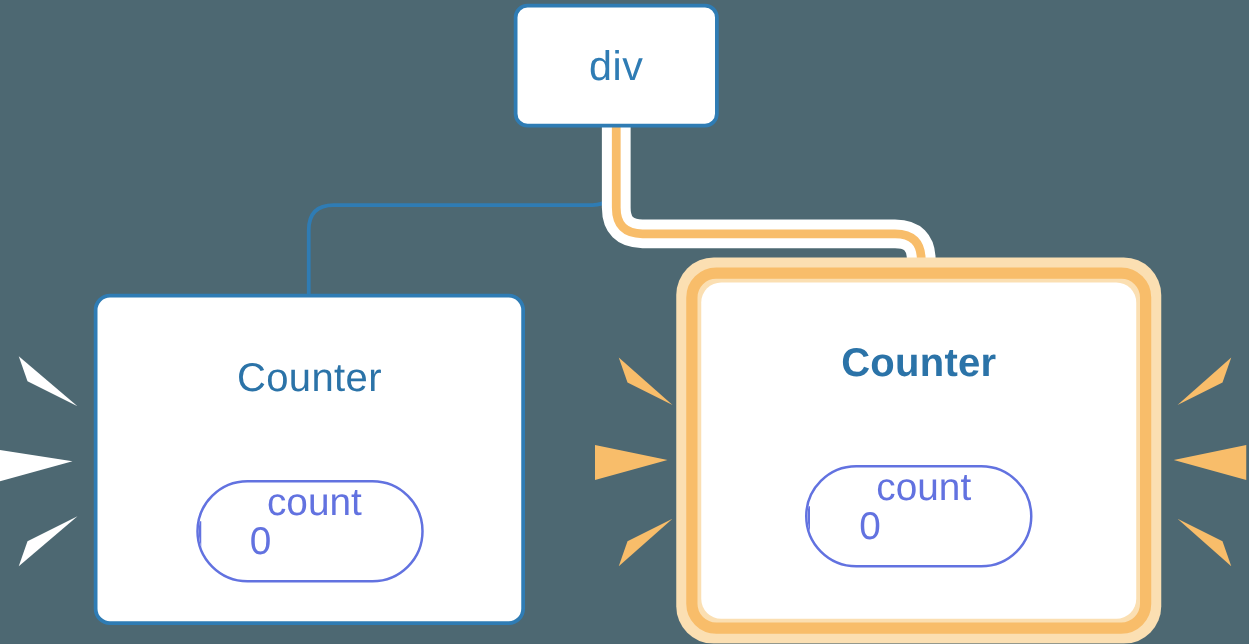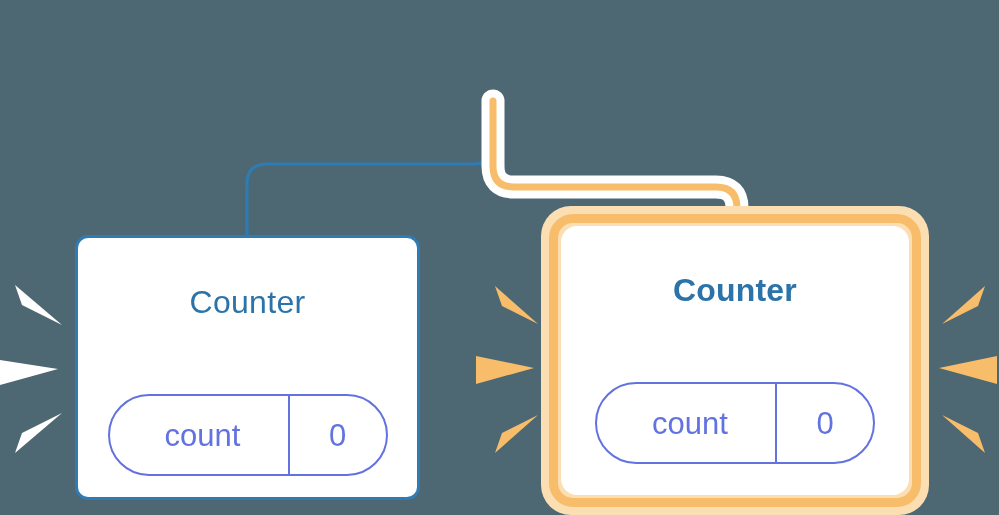--- a/index.html
+++ b/index.html
@@ -100,28 +100,29 @@
     margin-top: 48px;
     font-size: 32px;
     color: #2b73a8;
     line-height: 1;
   }
   #counter-left .node-title { font-weight: 400; letter-spacing: 0.3px; }
   #counter-right .node-title { font-weight: 700; letter-spacing: 0.2px; }
 
   
   .state-pill {
-    margin-top: 28px;
+    margin-top: 18px;
     height: 82px;
     border: 2px solid #6272e0;
     border-radius: 41px;
     box-sizing: border-box;
     display: flex;
     align-items: stretch;
     overflow: hidden;
+    flex-direction: column;
   }
   .state-key, .state-val {
     display: flex;
     align-items: center;
     justify-content: center;
     color: #6272e0;
     font-size: 31px;
     line-height: 1;
   }
   .state-key {
@@ -176,20 +177,23 @@
   <svg class="spark" style="left:940px; top:285px; width:48px; height:42px;" viewBox="0 0 48 42">
     <polygon points="45,1 38,21 2,39" fill="#f8bd6a"></polygon>
   </svg>
   <svg class="spark" style="left:938px; top:352px; width:61px; height:36px;" viewBox="0 0 61 36">
     <polygon points="59,4 1,16 59,32" fill="#f8bd6a"></polygon>
   </svg>
   <svg class="spark" style="left:940px; top:412px; width:48px; height:42px;" viewBox="0 0 48 42">
     <polygon points="45,41 38,21 2,3" fill="#f8bd6a"></polygon>
   </svg>
 
+  <div id="div-node" class="node">
+    <span class="node-title">div</span>
+  </div>
 
   <div id="counter-left" class="node counter-node">
     <span class="node-title">Counter</span>
     <div class="state-pill">
       <span class="state-key">count</span>
       <span class="state-val">0</span>
     </div>
   </div>
 
   <div id="counter-right-glow"></div>

